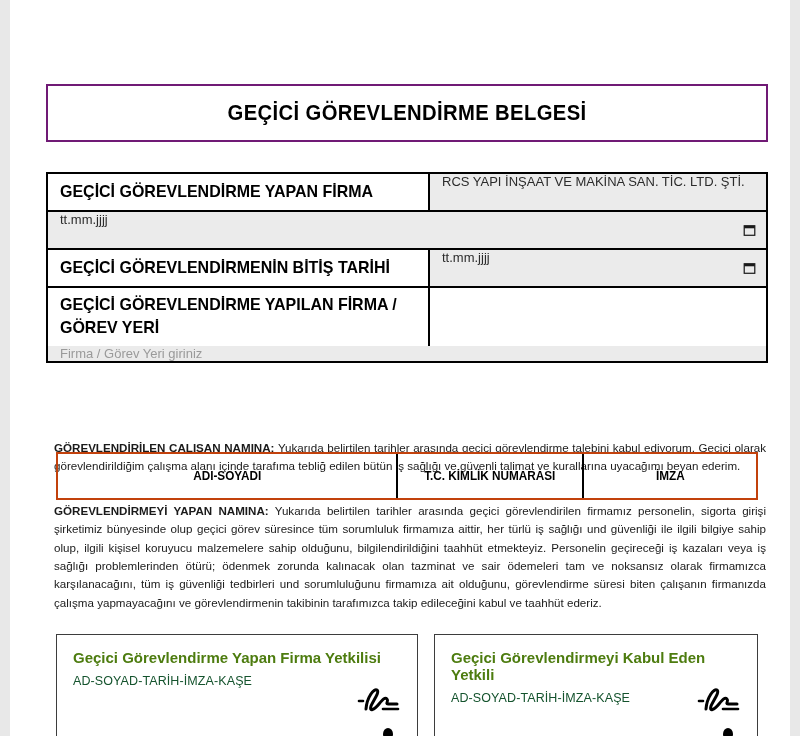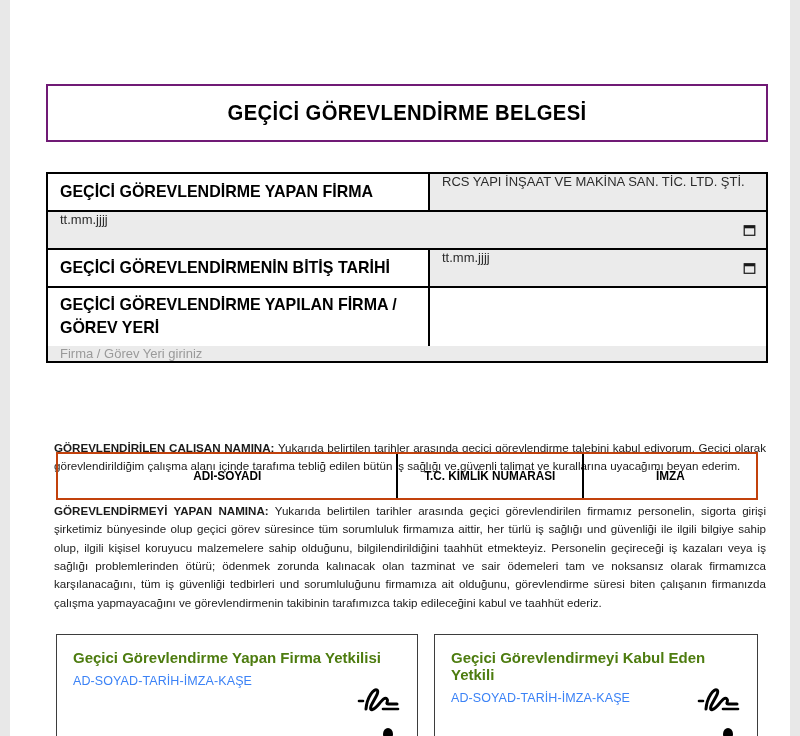--- a/index.html
+++ b/index.html
@@ -150,21 +150,21 @@
   #sign-box-left { left: 46px; width: 362px; }
   #sign-box-right { left: 424px; width: 324px; }
   .sign-title {
     font-size: 15px;
     font-weight: bold;
     color: #4d7c0f;
     margin-bottom: 8px;
   }
   .sign-sub {
     font-size: 12.5px;
-    color: #3b82f6;
+    color: #14532d;
     letter-spacing: 0.1px;
   }
   .sign-mark {
     position: absolute;
     right: 14px;
     top: 44px;
     width: 46px;
     height: 64px;
   }
 </style>

